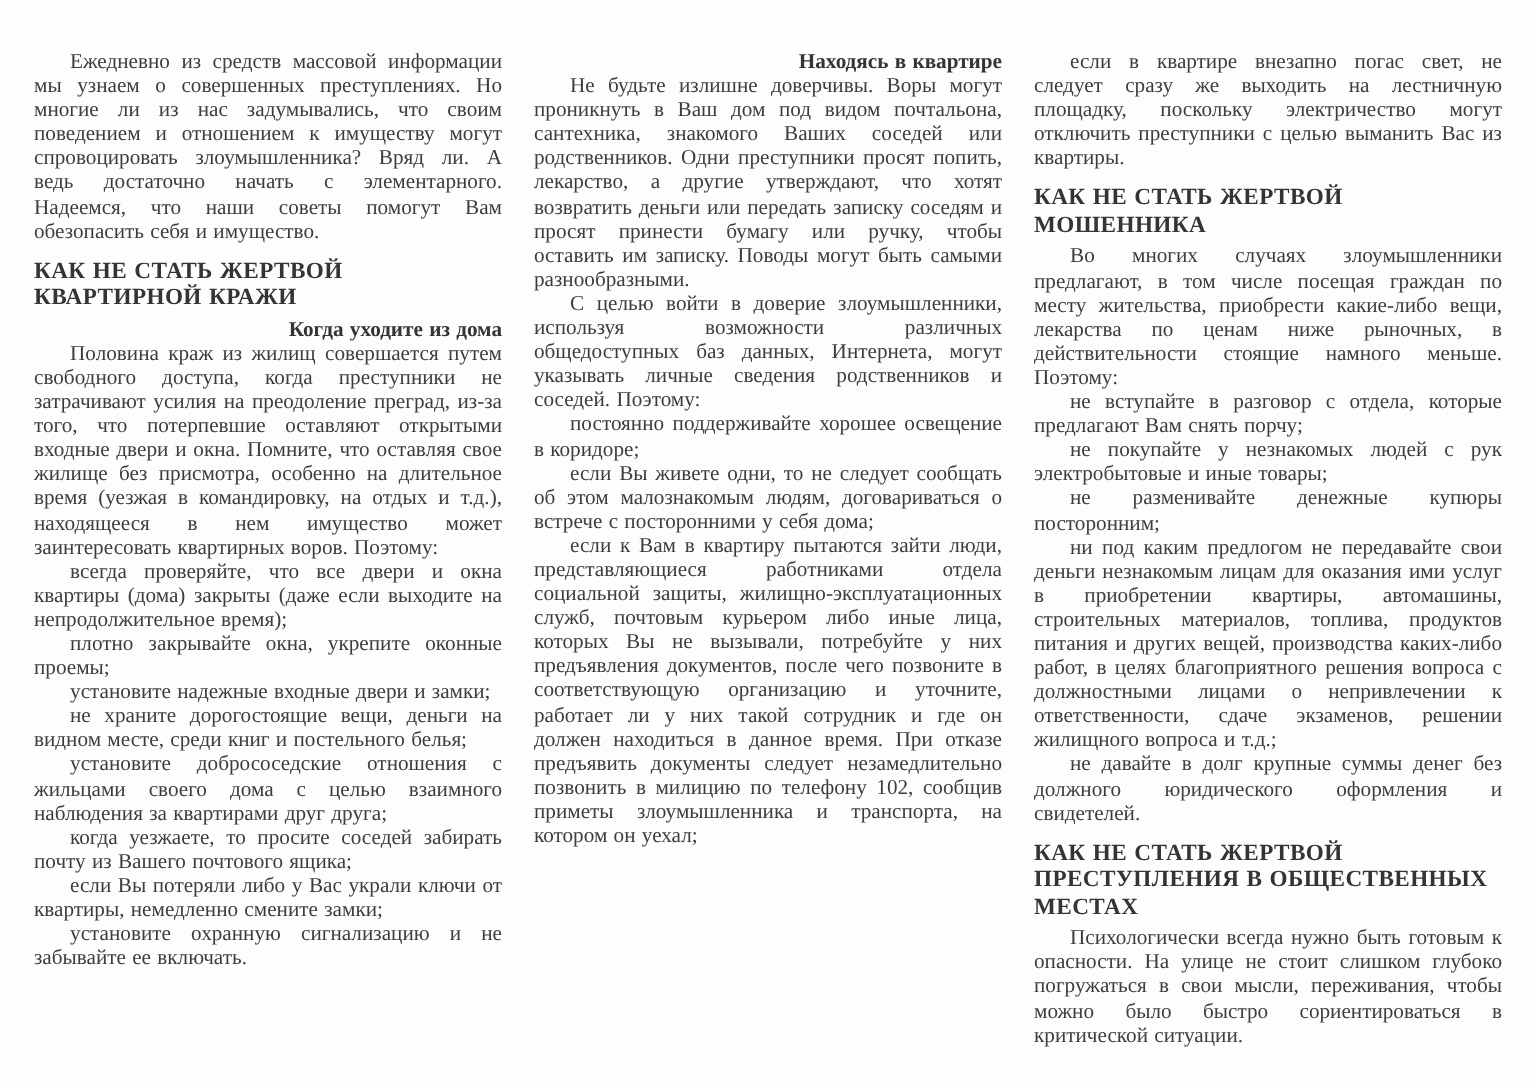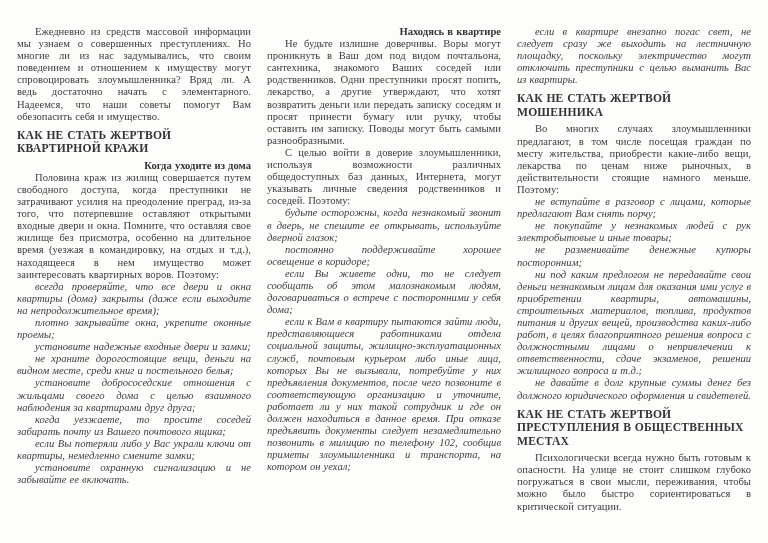--- a/index.html
+++ b/index.html
@@ -45,21 +45,20 @@
     color: var(--ink-dark, #343434);
     margin-top: 6px;
     margin-bottom: 4px;
   }
   .col p.subheading {
     font-weight: bold;
     text-align: right;
     color: var(--ink-dark, #343434);
   }
   .col p.tip {
-    font-style: italic;
   }
 </style>
 </head>
 <body>
 
 <main class="page">
   <section class="col">
       <p class="paragraph">Ежедневно из средств массовой информации мы узнаем о совершенных преступлениях. Но многие ли из нас задумывались, что своим поведением и отношением к имуществу могут спровоцировать злоумышленника? Вряд ли. А ведь достаточно начать с элементарного. Надеемся, что наши советы помогут Вам обезопасить себя и имущество.</p>
       <p class="heading">КАК НЕ СТАТЬ ЖЕРТВОЙ КВАРТИРНОЙ КРАЖИ</p>
       <p class="subheading">Когда уходите из дома</p>
@@ -70,30 +69,29 @@
       <p class="tip">не храните дорогостоящие вещи, деньги на видном месте, среди книг и постельного белья;</p>
       <p class="tip">установите добрососедские отношения с жильцами своего дома с целью взаимного наблюдения за квартирами друг друга;</p>
       <p class="tip">когда уезжаете, то просите соседей забирать почту из Вашего почтового ящика;</p>
       <p class="tip">если Вы потеряли либо у Вас украли ключи от квартиры, немедленно смените замки;</p>
       <p class="tip">установите охранную сигнализацию и не забывайте ее включать.</p>
     </section>
   <section class="col">
       <p class="subheading">Находясь в квартире</p>
       <p class="paragraph">Не будьте излишне доверчивы. Воры могут проникнуть в Ваш дом под видом почтальона, сантехника, знакомого Ваших соседей или родственников. Одни преступники просят попить, лекарство, а другие утверждают, что хотят возвратить деньги или передать записку соседям и просят принести бумагу или ручку, чтобы оставить им записку. Поводы могут быть самыми разнообразными.</p>
       <p class="paragraph">С целью войти в доверие злоумышленники, используя возможности различных общедоступных баз данных, Интернета, могут указывать личные сведения родственников и соседей. Поэтому:</p>
-      <p class="tip">будьте осторожны, когда незнакомый звонит в дверь, не спешите ее открывать, используйте дверной глазок;</p>
       <p class="tip">постоянно поддерживайте хорошее освещение в коридоре;</p>
       <p class="tip">если Вы живете одни, то не следует сообщать об этом малознакомым людям, договариваться о встрече с посторонними у себя дома;</p>
       <p class="tip">если к Вам в квартиру пытаются зайти люди, представляющиеся работниками отдела социальной защиты, жилищно-эксплуатационных служб, почтовым курьером либо иные лица, которых Вы не вызывали, потребуйте у них предъявления документов, после чего позвоните в соответствующую организацию и уточните, работает ли у них такой сотрудник и где он должен находиться в данное время. При отказе предъявить документы следует незамедлительно позвонить в милицию по телефону 102, сообщив приметы злоумышленника и транспорта, на котором он уехал;</p>
     </section>
   <section class="col">
       <p class="tip">если в квартире внезапно погас свет, не следует сразу же выходить на лестничную площадку, поскольку электричество могут отключить преступники с целью выманить Вас из квартиры.</p>
       <p class="heading">КАК НЕ СТАТЬ ЖЕРТВОЙ МОШЕННИКА</p>
       <p class="paragraph">Во многих случаях злоумышленники предлагают, в том числе посещая граждан по месту жительства, приобрести какие-либо вещи, лекарства по ценам ниже рыночных, в действительности стоящие намного меньше. Поэтому:</p>
-      <p class="tip">не вступайте в разговор с лицами, которые предлагают Вам снять порчу;</p>
+      <p class="tip">не вступайте в разговор с отдела, которые предлагают Вам снять порчу;</p>
       <p class="tip">не покупайте у незнакомых людей с рук электробытовые и иные товары;</p>
       <p class="tip">не разменивайте денежные купюры посторонним;</p>
       <p class="tip">ни под каким предлогом не передавайте свои деньги незнакомым лицам для оказания ими услуг в приобретении квартиры, автомашины, строительных материалов, топлива, продуктов питания и других вещей, производства каких-либо работ, в целях благоприятного решения вопроса с должностными лицами о непривлечении к ответственности, сдаче экзаменов, решении жилищного вопроса и т.д.;</p>
       <p class="tip">не давайте в долг крупные суммы денег без должного юридического оформления и свидетелей.</p>
       <p class="heading">КАК НЕ СТАТЬ ЖЕРТВОЙ ПРЕСТУПЛЕНИЯ В ОБЩЕСТВЕННЫХ МЕСТАХ</p>
       <p class="paragraph">Психологически всегда нужно быть готовым к опасности. На улице не стоит слишком глубоко погружаться в свои мысли, переживания, чтобы можно было быстро сориентироваться в критической ситуации.</p>
     </section>
 </main>
 
 </body></html>

